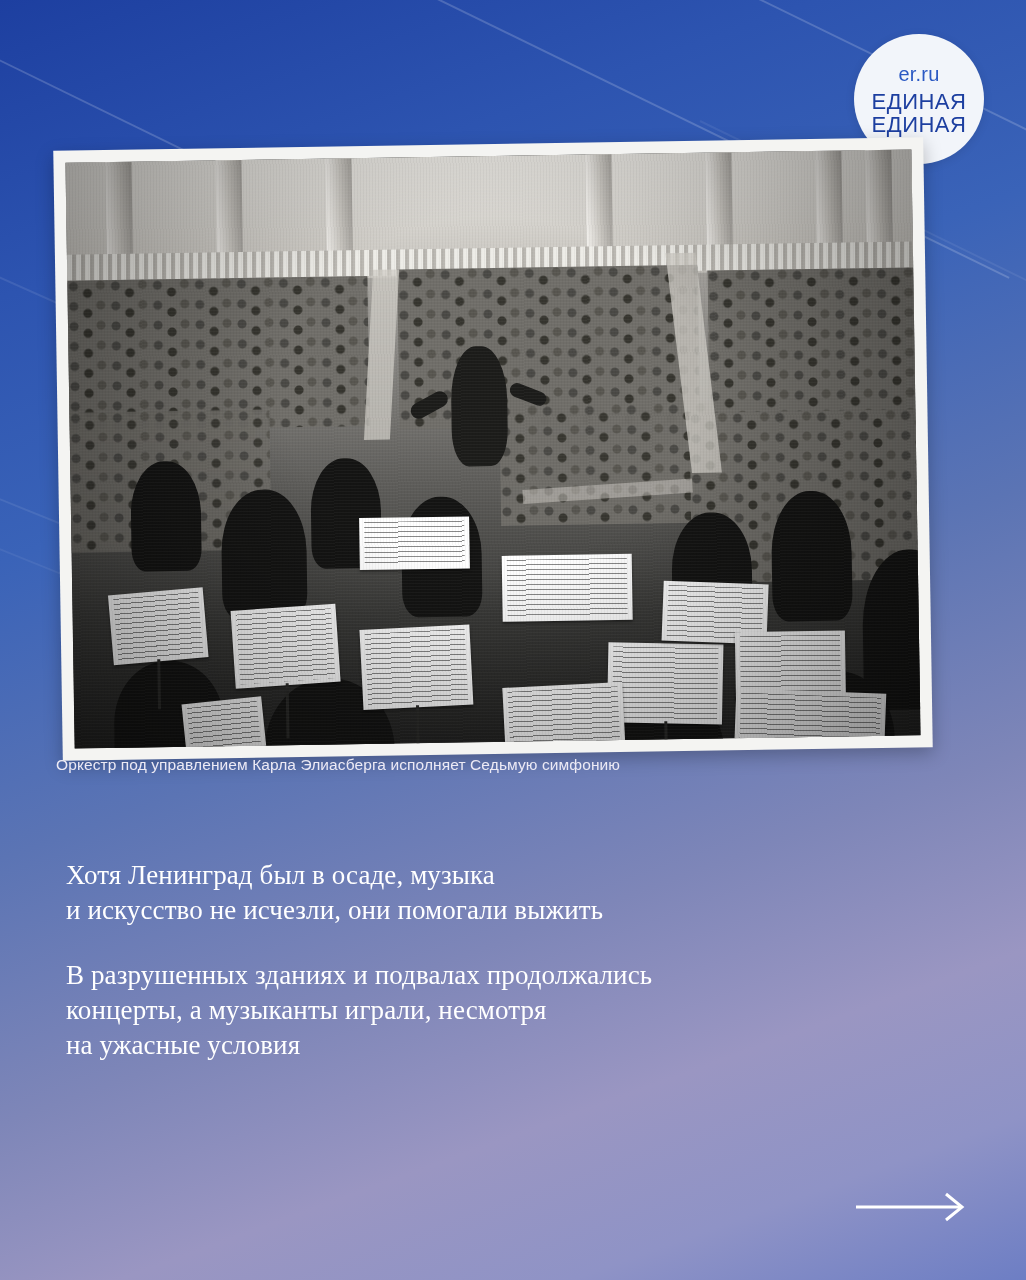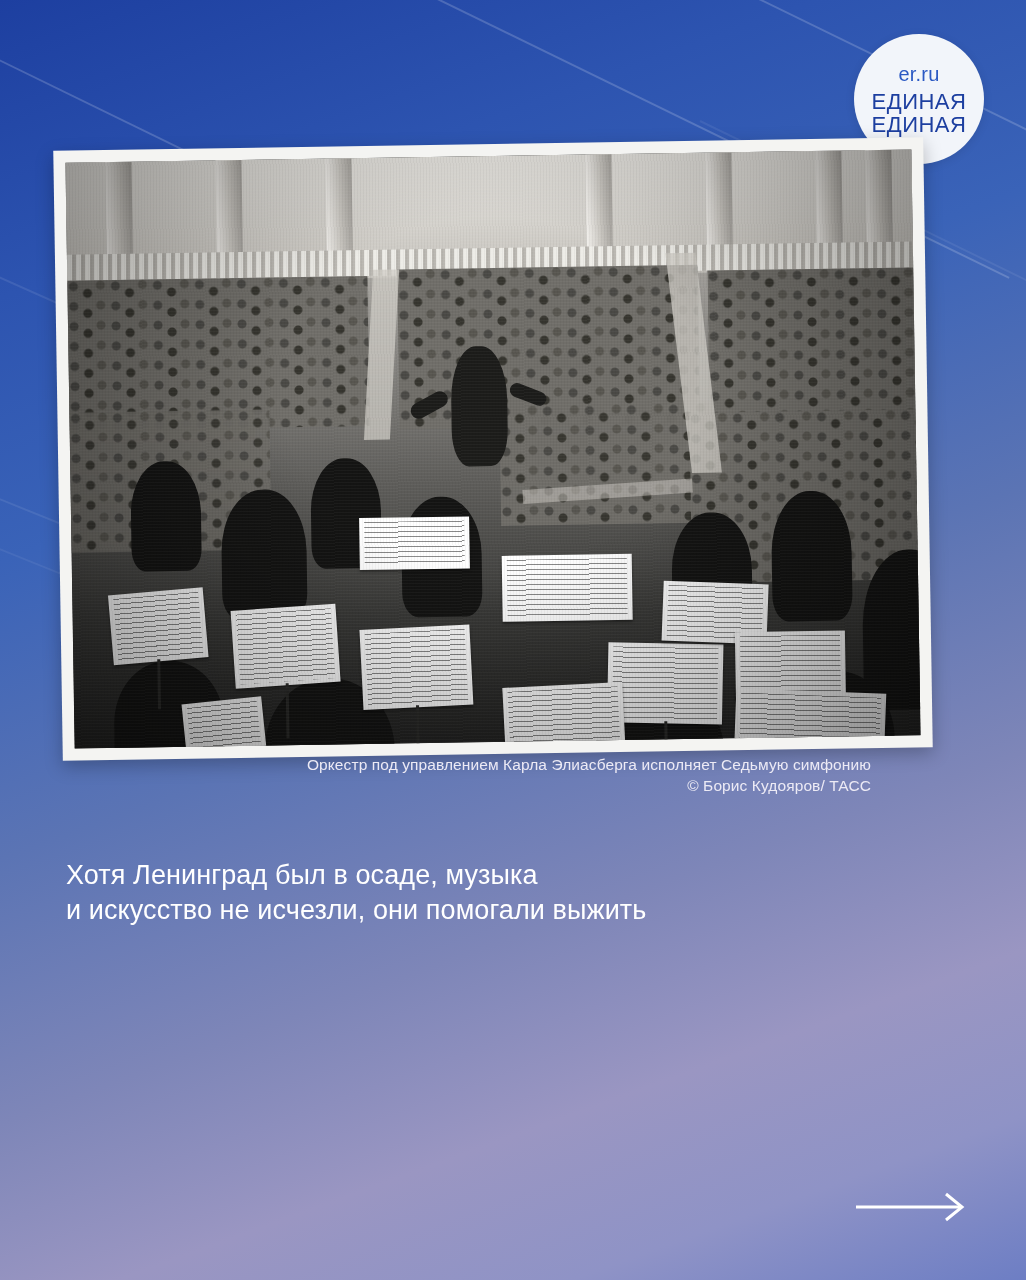--- a/index.html
+++ b/index.html
@@ -166,36 +166,36 @@
   .ph-grain {
     position: absolute;
     inset: 0;
     background-image:
       repeating-linear-gradient(0deg, rgba(255,255,255,0.035) 0 1px, transparent 1px 3px),
       repeating-linear-gradient(90deg, rgba(0,0,0,0.035) 0 1px, transparent 1px 3px);
   }
 
   .caption {
     position: absolute;
-    left: 71px;
+    left: 56px;
     top: 754px;
     width: 800px;
     color: #eceaf5;
     font-size: 15.5px;
     line-height: 21px;
     letter-spacing: 0.1px;
-    text-align: right;
   }
 
   .body-copy {
     position: absolute;
     left: 66px;
     top: 858px;
     width: 900px;
     color: #ffffff;
+    font-family: Liberation Serif, serif;
   }
   .para {
     font-size: 27px;
     line-height: 35px;
     margin: 0 0 30px 0;
     white-space: pre-line;
     letter-spacing: 0.1px;
   }
   .para:last-child { margin-bottom: 0; }
 
@@ -288,26 +288,28 @@
         <div class="stand" style="left:110px; top:540px; width:80px; height:60px; transform:rotate(-5deg);"></div>
 
         <div class="ph-grain"></div>
         <div class="ph-vignette"></div>
       </div>
     </div>
   </div>
 
   <div class="caption">
     <div>Оркестр под управлением Карла Элиасберга исполняет Седьмую симфонию</div>
-    <div>© Борис Кудояров/ ТАСС</div>
   </div>
 
   <div class="body-copy">
     <p class="para">Хотя Ленинград был в осаде, музыка
 и искусство не исчезли, они помогали выжить</p>
+    <p class="para">В разрушенных зданиях и подвалах продолжались
+концерты, а музыканты играли, несмотря
+на ужасные условия</p>
   </div>
 
   <div class="next-arrow">
     <svg width="120" height="34" viewBox="0 0 120 34">
       <line x1="2" y1="17" x2="106" y2="17" stroke="#ffffff" stroke-width="3"></line>
       <polyline points="92,4 108,17 92,30" fill="none" stroke="#ffffff" stroke-width="3"></polyline>
     </svg>
   </div>
 
 </div>

